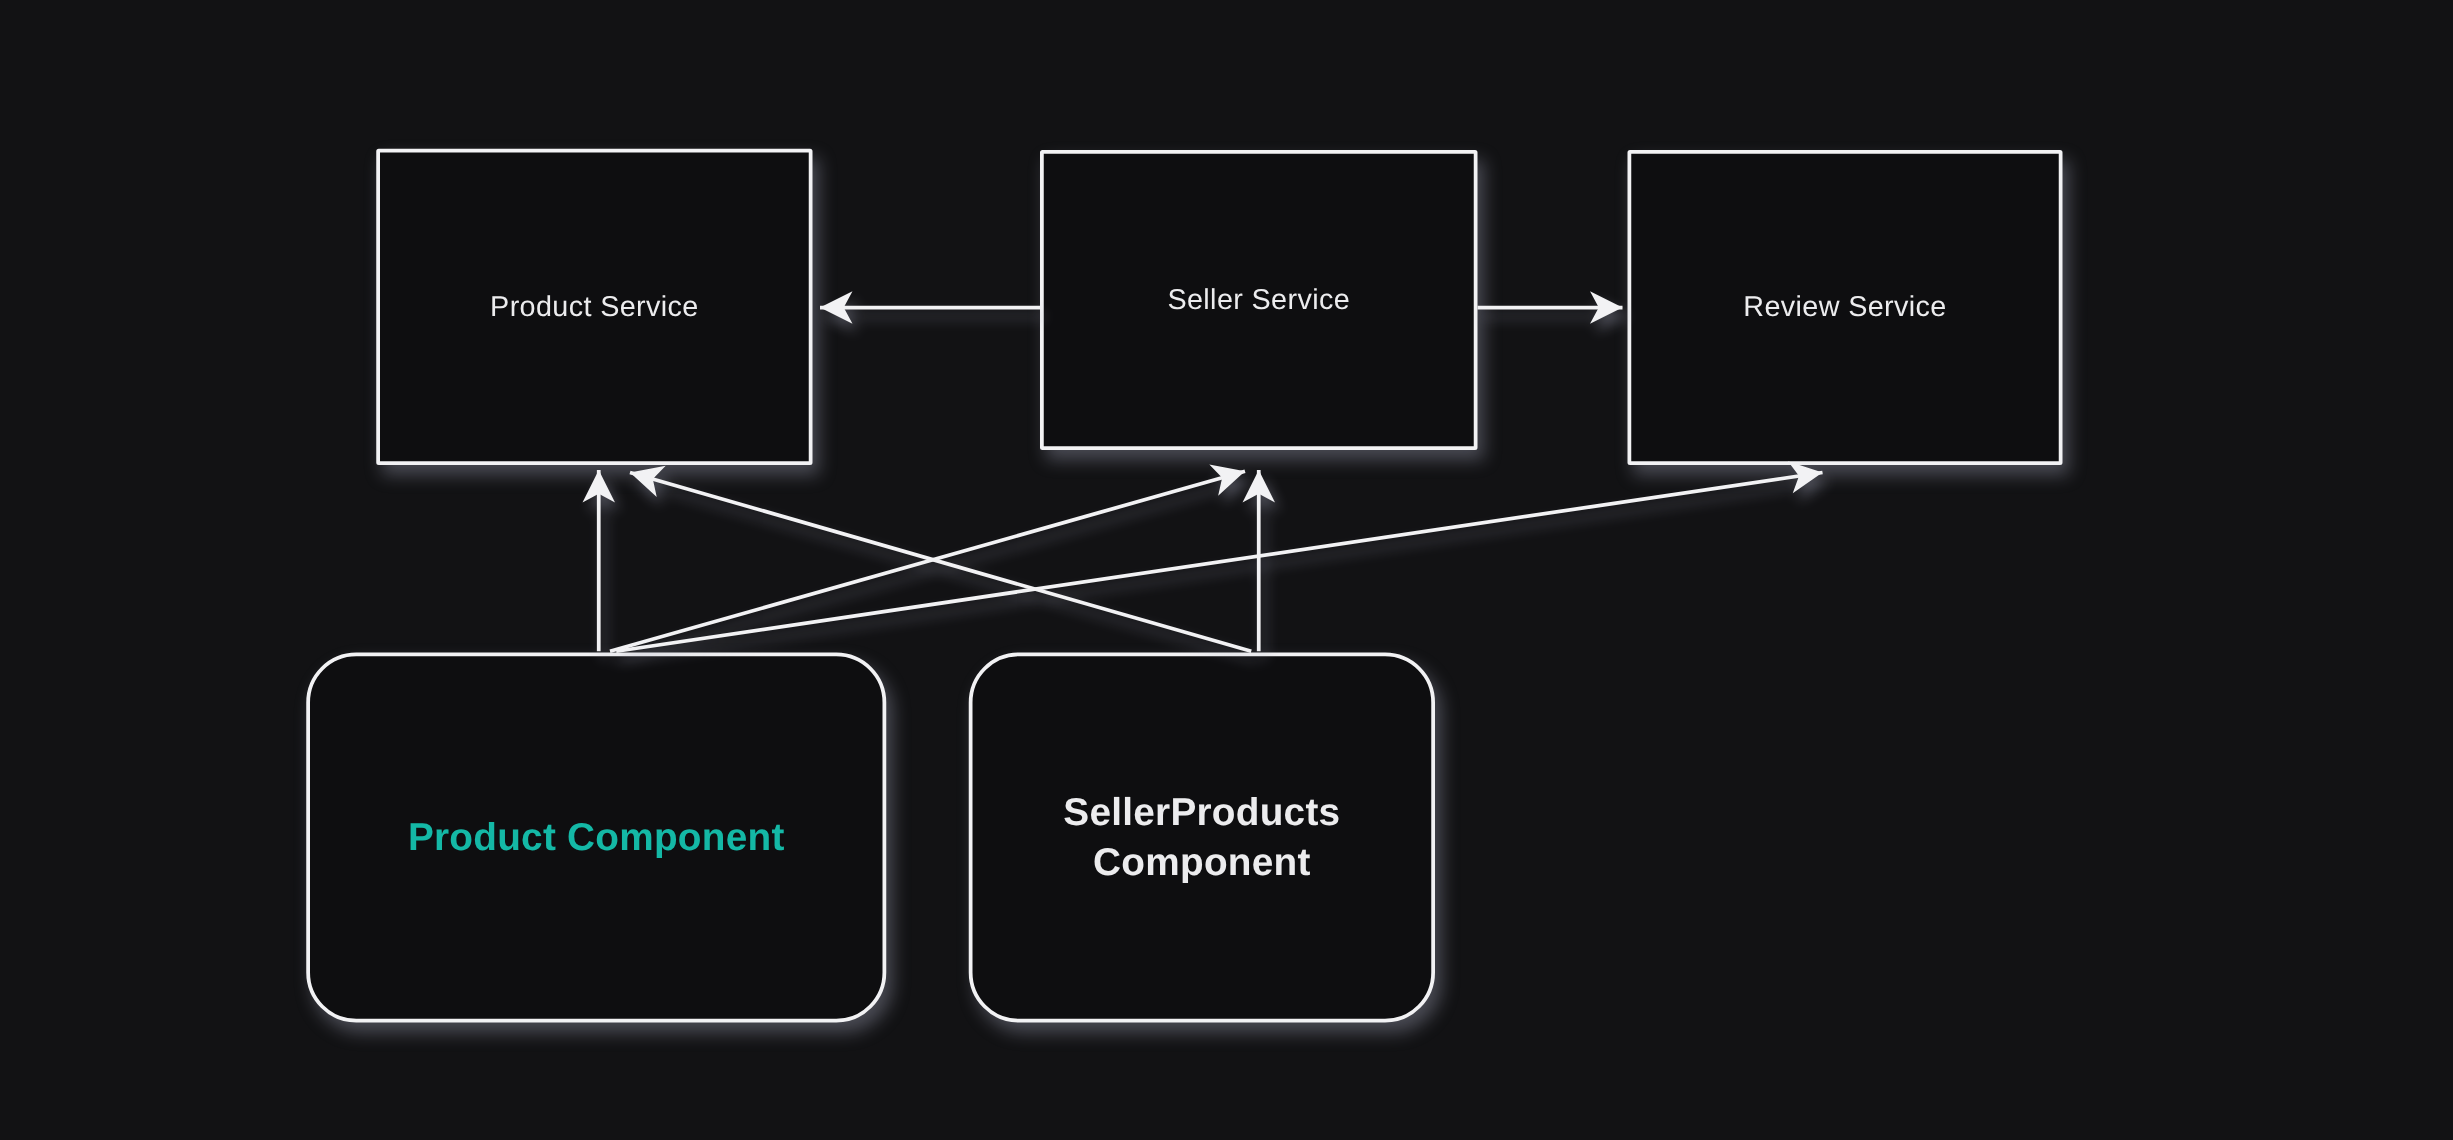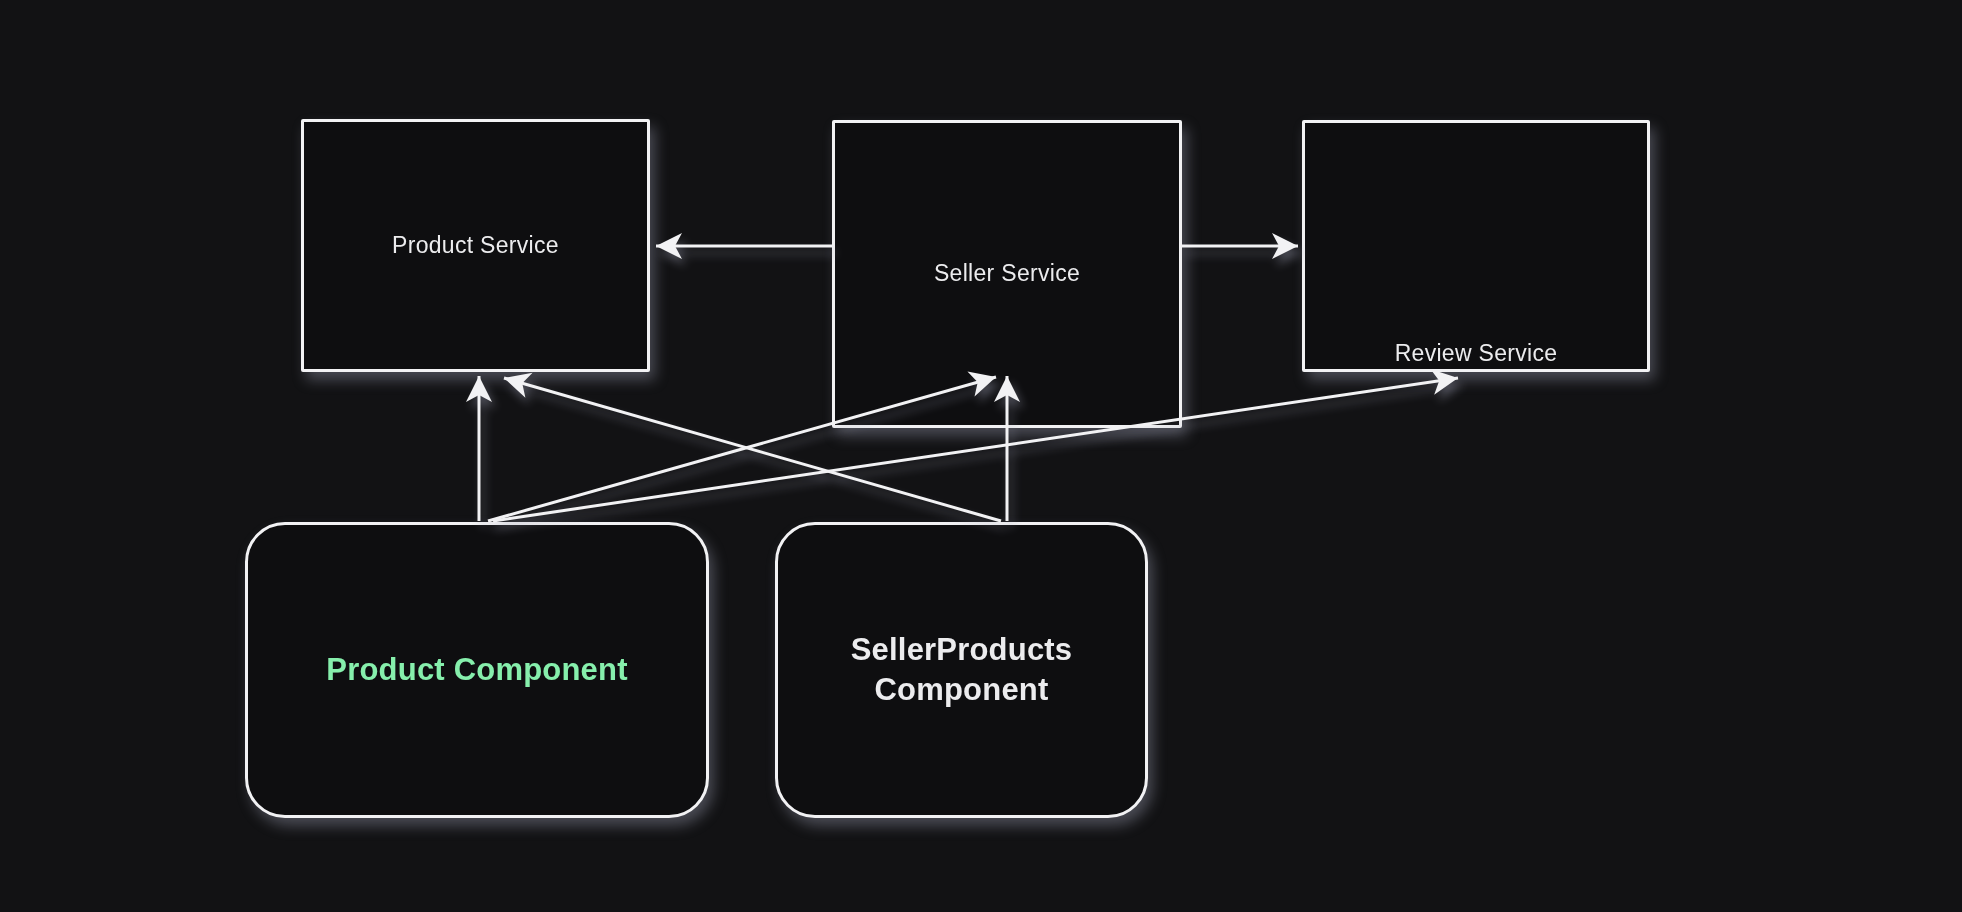--- a/index.html
+++ b/index.html
@@ -75,27 +75,27 @@
         <line x1="488" y1="521" x2="996" y2="377" stroke="#f2f2f4" stroke-width="3" marker-end="url(#arrowhead)"></line>
         <line x1="493" y1="521" x2="1458" y2="378" stroke="#f2f2f4" stroke-width="3" marker-end="url(#arrowhead)"></line>
         <line x1="1007" y1="521" x2="1007" y2="376" stroke="#f2f2f4" stroke-width="3" marker-end="url(#arrowhead)"></line>
         <line x1="1001" y1="521" x2="504" y2="378" stroke="#f2f2f4" stroke-width="3" marker-end="url(#arrowhead)"></line>
       </g>
   </svg>
   <div id="nodes-layer">
       <div class="node rectangle" style="left: 301px; top: 119px; width: 349px; height: 253px; border-color: rgb(242, 242, 244); background: rgb(14, 14, 16);">
         <span class="node-label" style="color: rgb(236, 236, 238);">Product Service</span>
       </div>
-      <div class="node rectangle" style="left: 832px; top: 120px; width: 350px; height: 308px; border-color: rgb(242, 242, 244); background: rgb(14, 14, 16);">
+      <div class="node rectangle" style="left: 832px; top: 120px; width: 350px; height: 240px; border-color: rgb(242, 242, 244); background: rgb(14, 14, 16);">
         <span class="node-label" style="color: rgb(236, 236, 238);">Seller Service</span>
       </div>
-      <div class="node rectangle" style="left: 1302px; top: 120px; width: 348px; height: 252px; border-color: rgb(242, 242, 244); background: rgb(14, 14, 16); align-items: flex-end;">
+      <div class="node rectangle" style="left: 1302px; top: 120px; width: 348px; height: 252px; border-color: rgb(242, 242, 244); background: rgb(14, 14, 16);">
         <span class="node-label" style="color: rgb(236, 236, 238);">Review Service</span>
       </div>
       <div class="node rounded-rectangle" style="left: 245px; top: 522px; width: 464px; height: 296px; border-color: rgb(242, 242, 244); background: rgb(14, 14, 16);">
-        <span class="node-label" style="color: #86efac;">Product Component</span>
+        <span class="node-label" style="color: #14b8a6;">Product Component</span>
       </div>
       <div class="node rounded-rectangle" style="left: 775px; top: 522px; width: 373px; height: 296px; border-color: rgb(242, 242, 244); background: rgb(14, 14, 16);">
         <span class="node-label" style="color: rgb(236, 236, 238);">SellerProducts
 Component</span>
       </div>
     </div>
 </div>
 
 </body></html>

